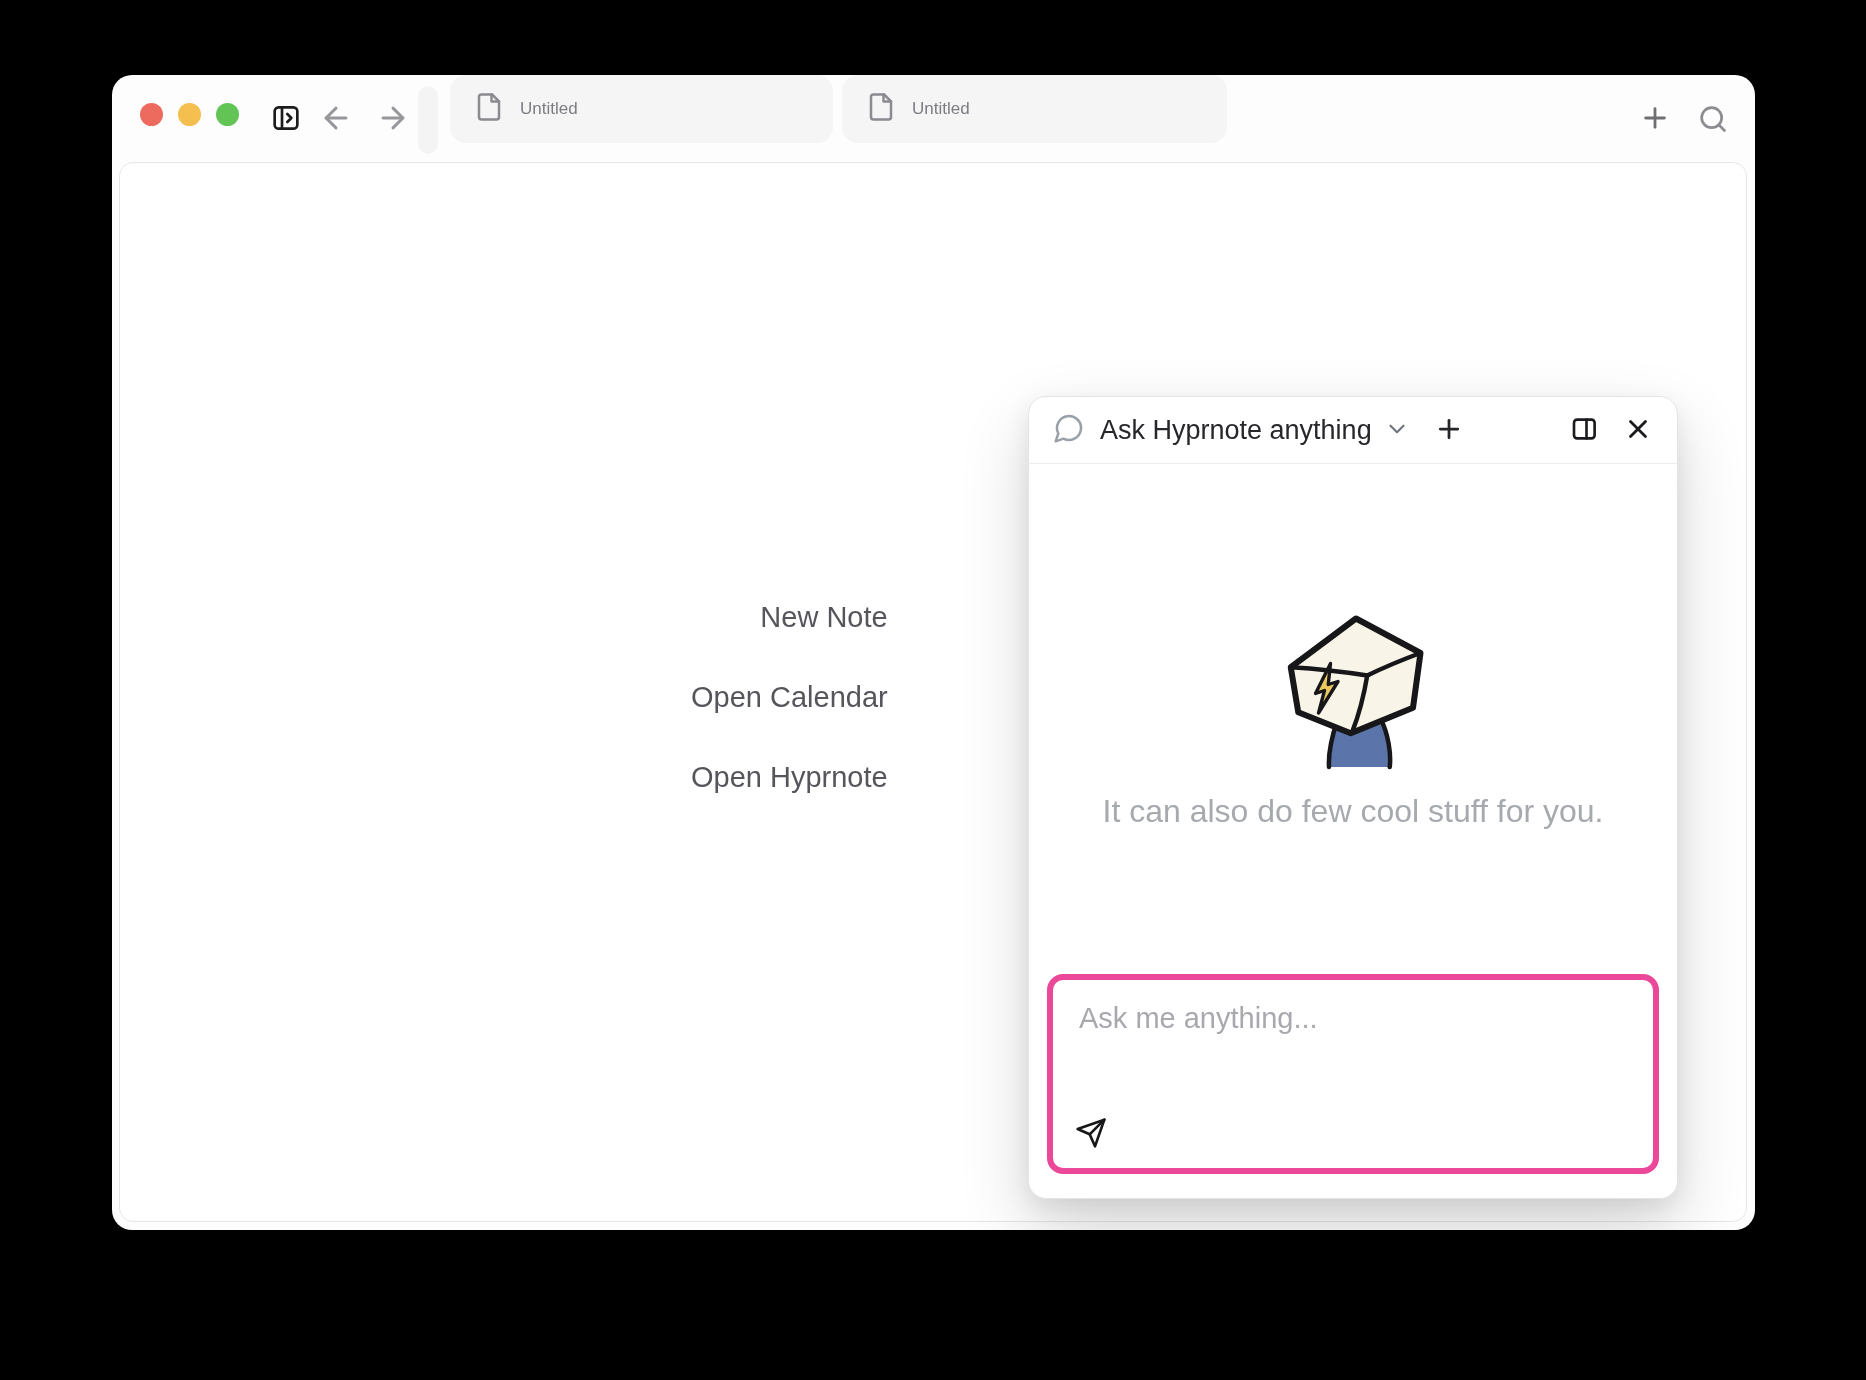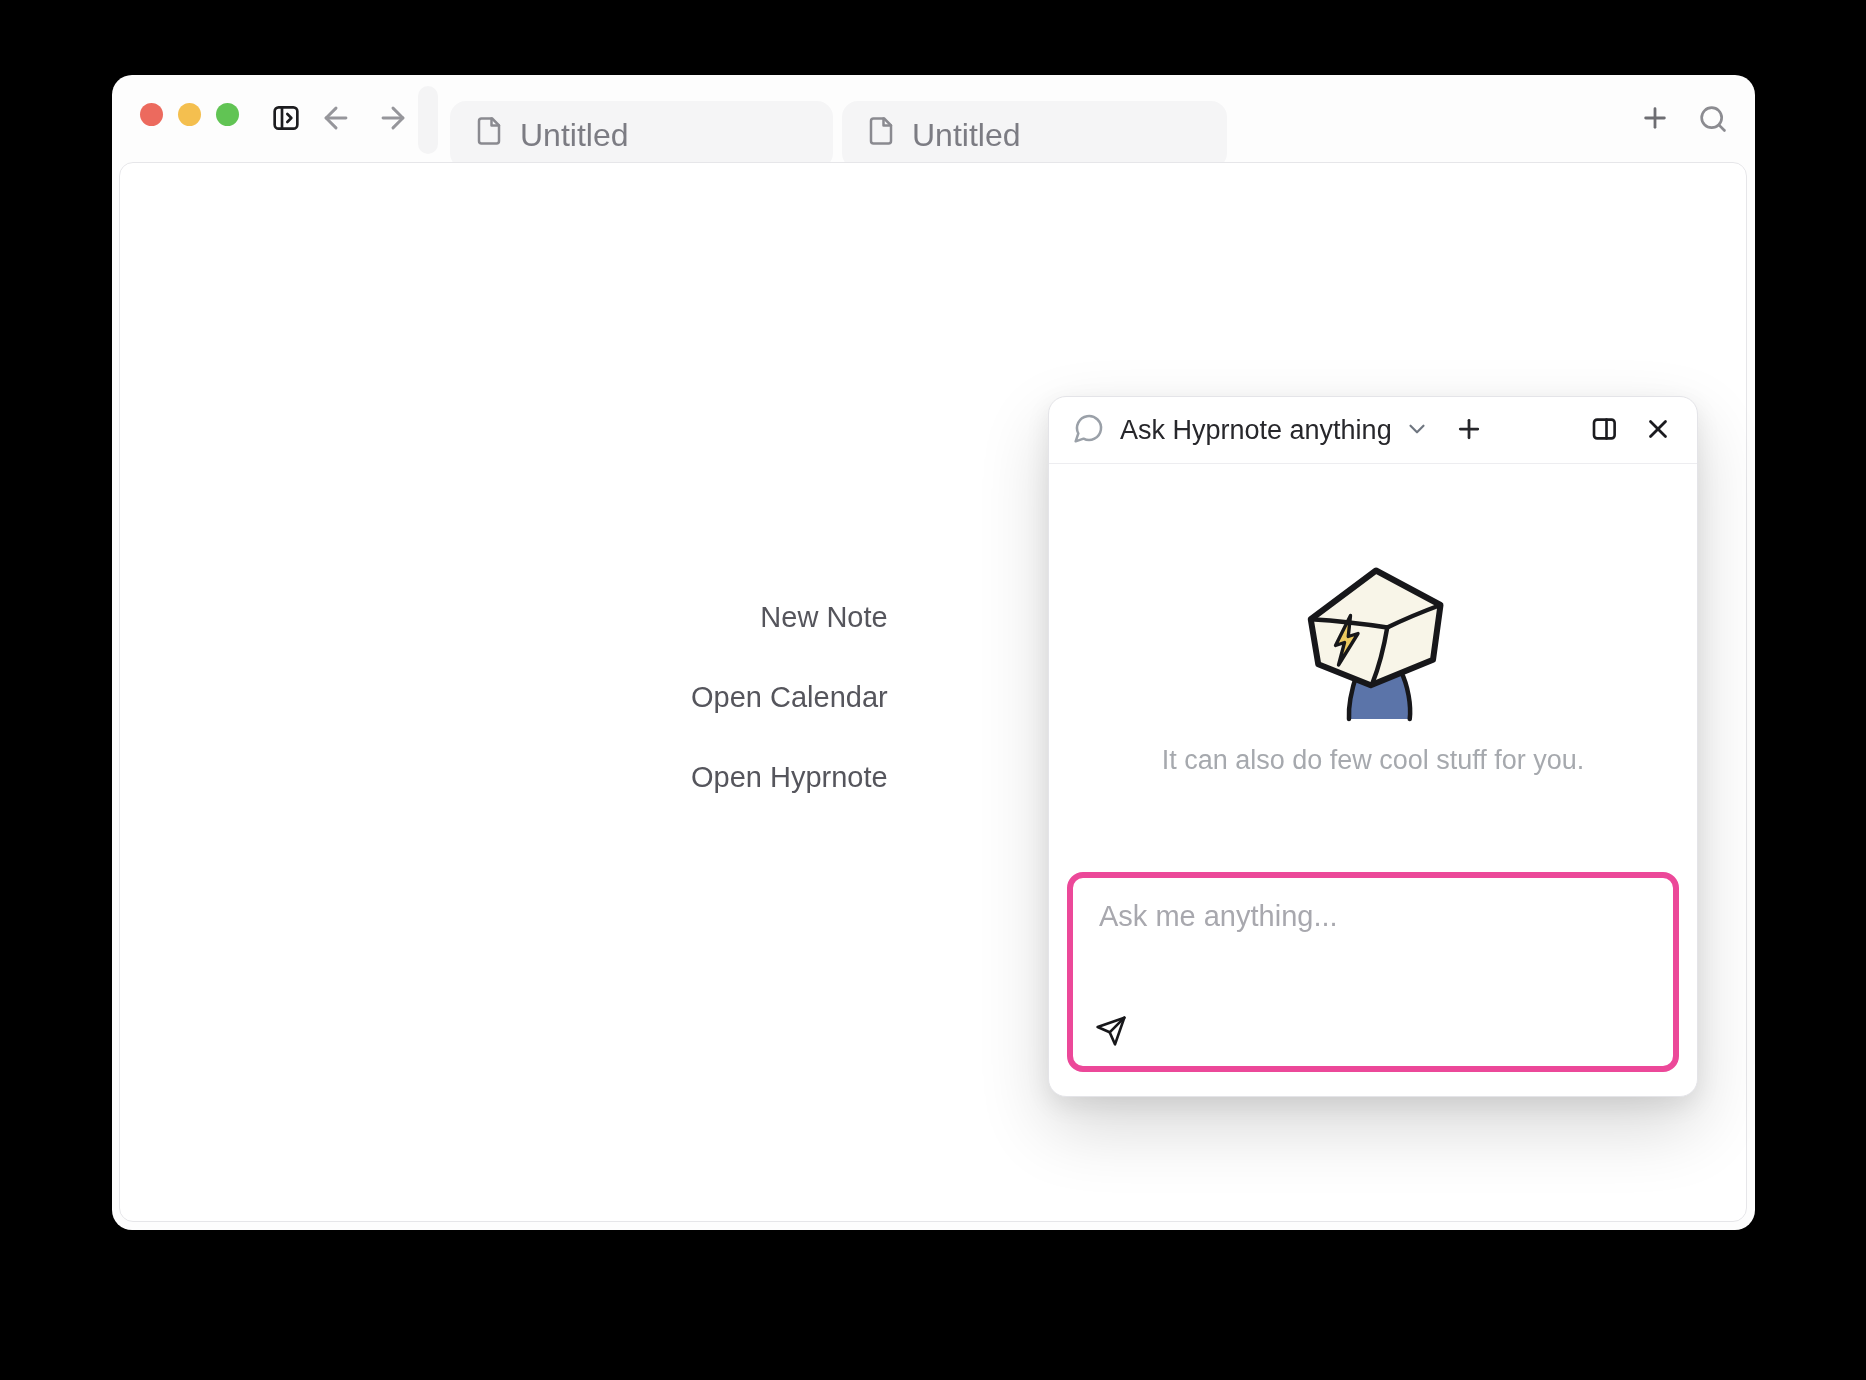--- a/index.html
+++ b/index.html
@@ -18,55 +18,55 @@
   .light{ width:23px; height:23px; border-radius:50%; }
 
   .icon-btn{ position:absolute; width:44px; height:44px; display:flex; align-items:center; justify-content:center;
              background:transparent; border:none; cursor:default; }
   .icon-btn svg{ display:block; }
 
   .tab-divider{ position:absolute; left:306px; top:11px; width:20px; height:68px;
                 background:#f4f4f5; border-radius:11px; }
 
   .tab{
-    position:absolute; top:26px; height:68px; border-radius:16px;
+    position:absolute; top:0; height:68px; border-radius:16px;
     display:flex; align-items:center; padding:0 24px; gap:16px;
-    background:#f5f5f6; color:#7c7c83; font-size:32px;text-align:center;
+    background:#f5f5f6; color:#7c7c83; font-size:17px;text-align:center;
   }
   .tab .tab-label{ white-space:nowrap; overflow:hidden; text-overflow:ellipsis; }
   .tab.active{ background:#fdfdfd; border:3px solid #141417; color:#17171a; }
   .tab .close-btn{ margin-left:auto; width:34px; height:34px; display:flex; align-items:center;
                    justify-content:center; background:none; border:none; }
 
   
   .content{
     position:absolute; left:7px; top:87px; right:8px; bottom:8px;
     background:#ffffff; border:1px solid #e6e6e9; border-radius:14px;
   }
   .quick-links{ position:absolute; left:571px; top:437px; display:flex; flex-direction:column; gap:46px;text-align:right; }
   .quick-links a{ font-size:29px; line-height:34px; color:#55555c; text-decoration:none; cursor:pointer; }
 
   
   .panel{
-    position:absolute; left:928px; top:233px; width:650px; height:701px;
+    position:absolute; left:908px; top:233px; width:650px; height:803px;
     background:#ffffff; border:1px solid #e4e4e8; border-radius:18px;
     box-shadow:0 30px 70px rgba(0,0,0,.16), 0 8px 24px rgba(0,0,0,.08);
     display:flex; flex-direction:column;
   }
   .panel-header{
     flex:none; height:67px; display:flex; align-items:center; padding:0 24px;
     border-bottom:1px solid #ededf0;
   }
   .panel-title{ margin-left:15px; font-size:27px; color:#27272b; font-weight:500; white-space:nowrap; }
   .hdr-btn{ background:none; border:none; display:flex; align-items:center; justify-content:center; padding:0; }
   .spacer{ flex:1; }
 
   .panel-body{ flex:1; display:flex; flex-direction:column; align-items:center; justify-content:center; text-align:center; }
   .empty-heading{ margin-top:38px; font-size:30px; color:#3c4148; letter-spacing:-.2px; }
-  .empty-sub{ margin-top:16px; font-size:27px; color:#a6a9ae; }
+  .empty-sub{ margin-top:16px; font-size:32px; color:#a6a9ae; }
 
   .composer{
     flex:none; margin:0 18px 24px; height:200px; position:relative;
     border:6px solid #ec4899; border-radius:16px; background:#fff;
   }
   .composer textarea{
     position:absolute; inset:0; width:100%; height:100%; border:none; outline:none; resize:none;
     background:transparent; padding:22px 26px; font-family:"Liberation Sans", sans-serif;
     font-size:29px; color:#333;
   }

